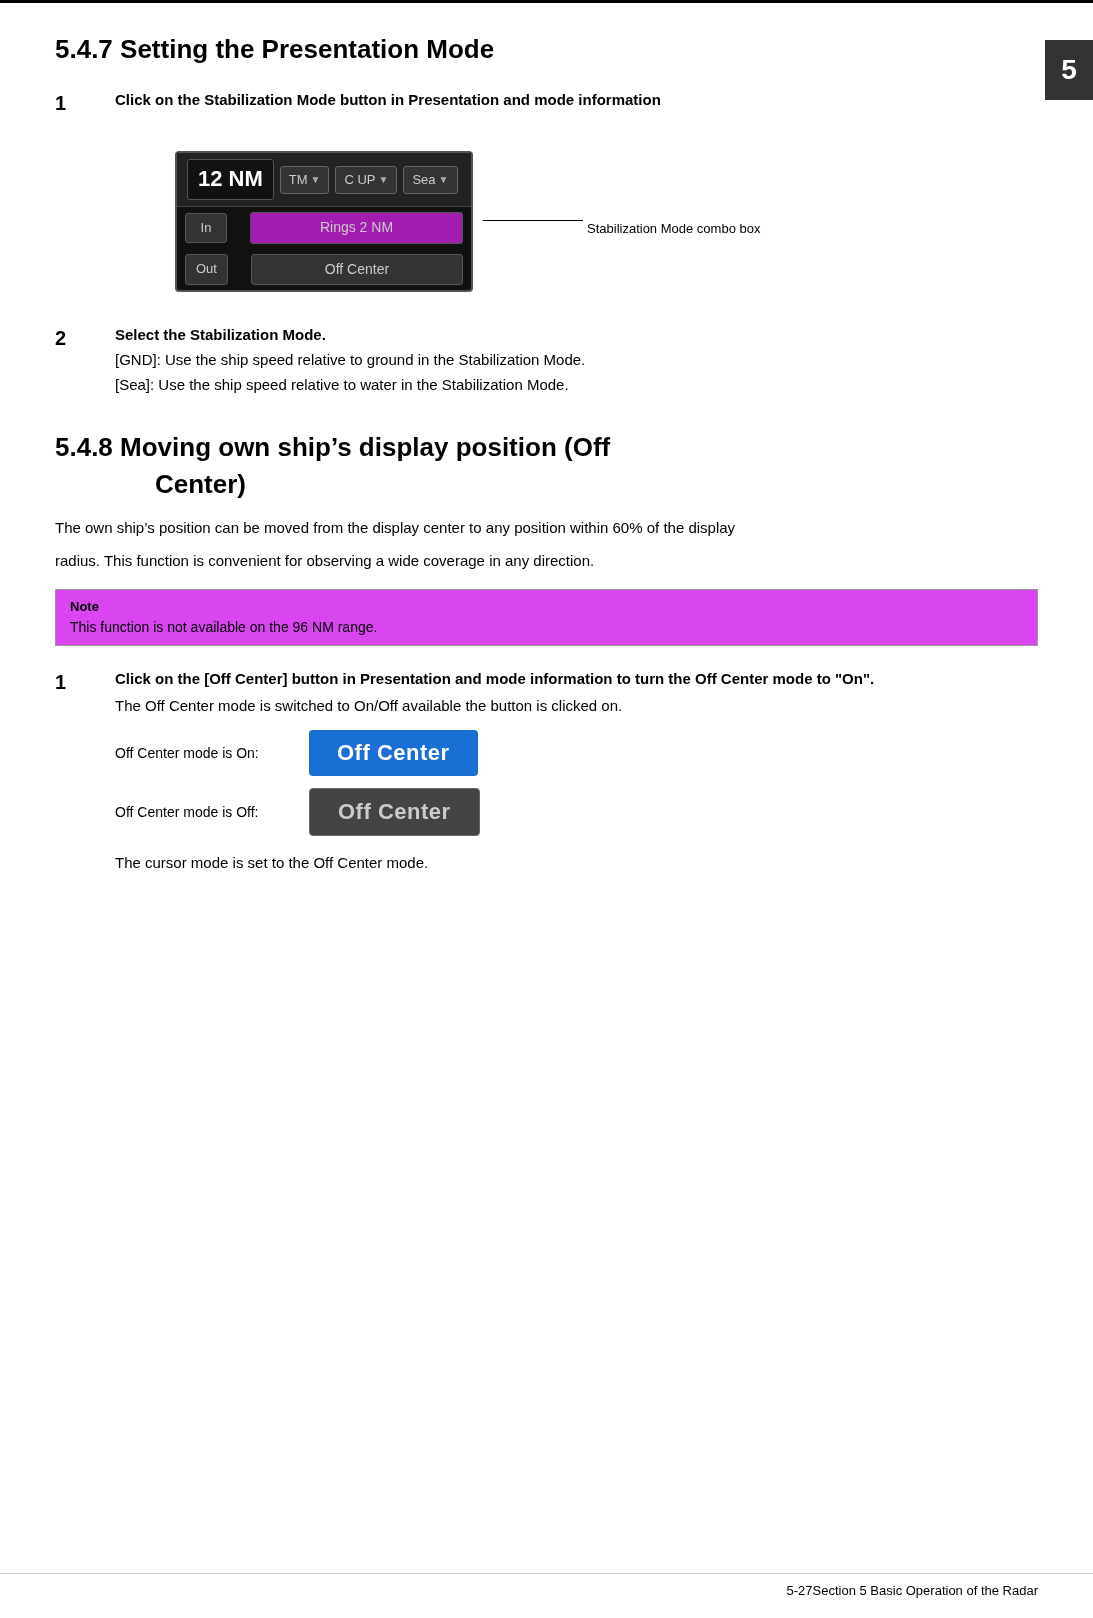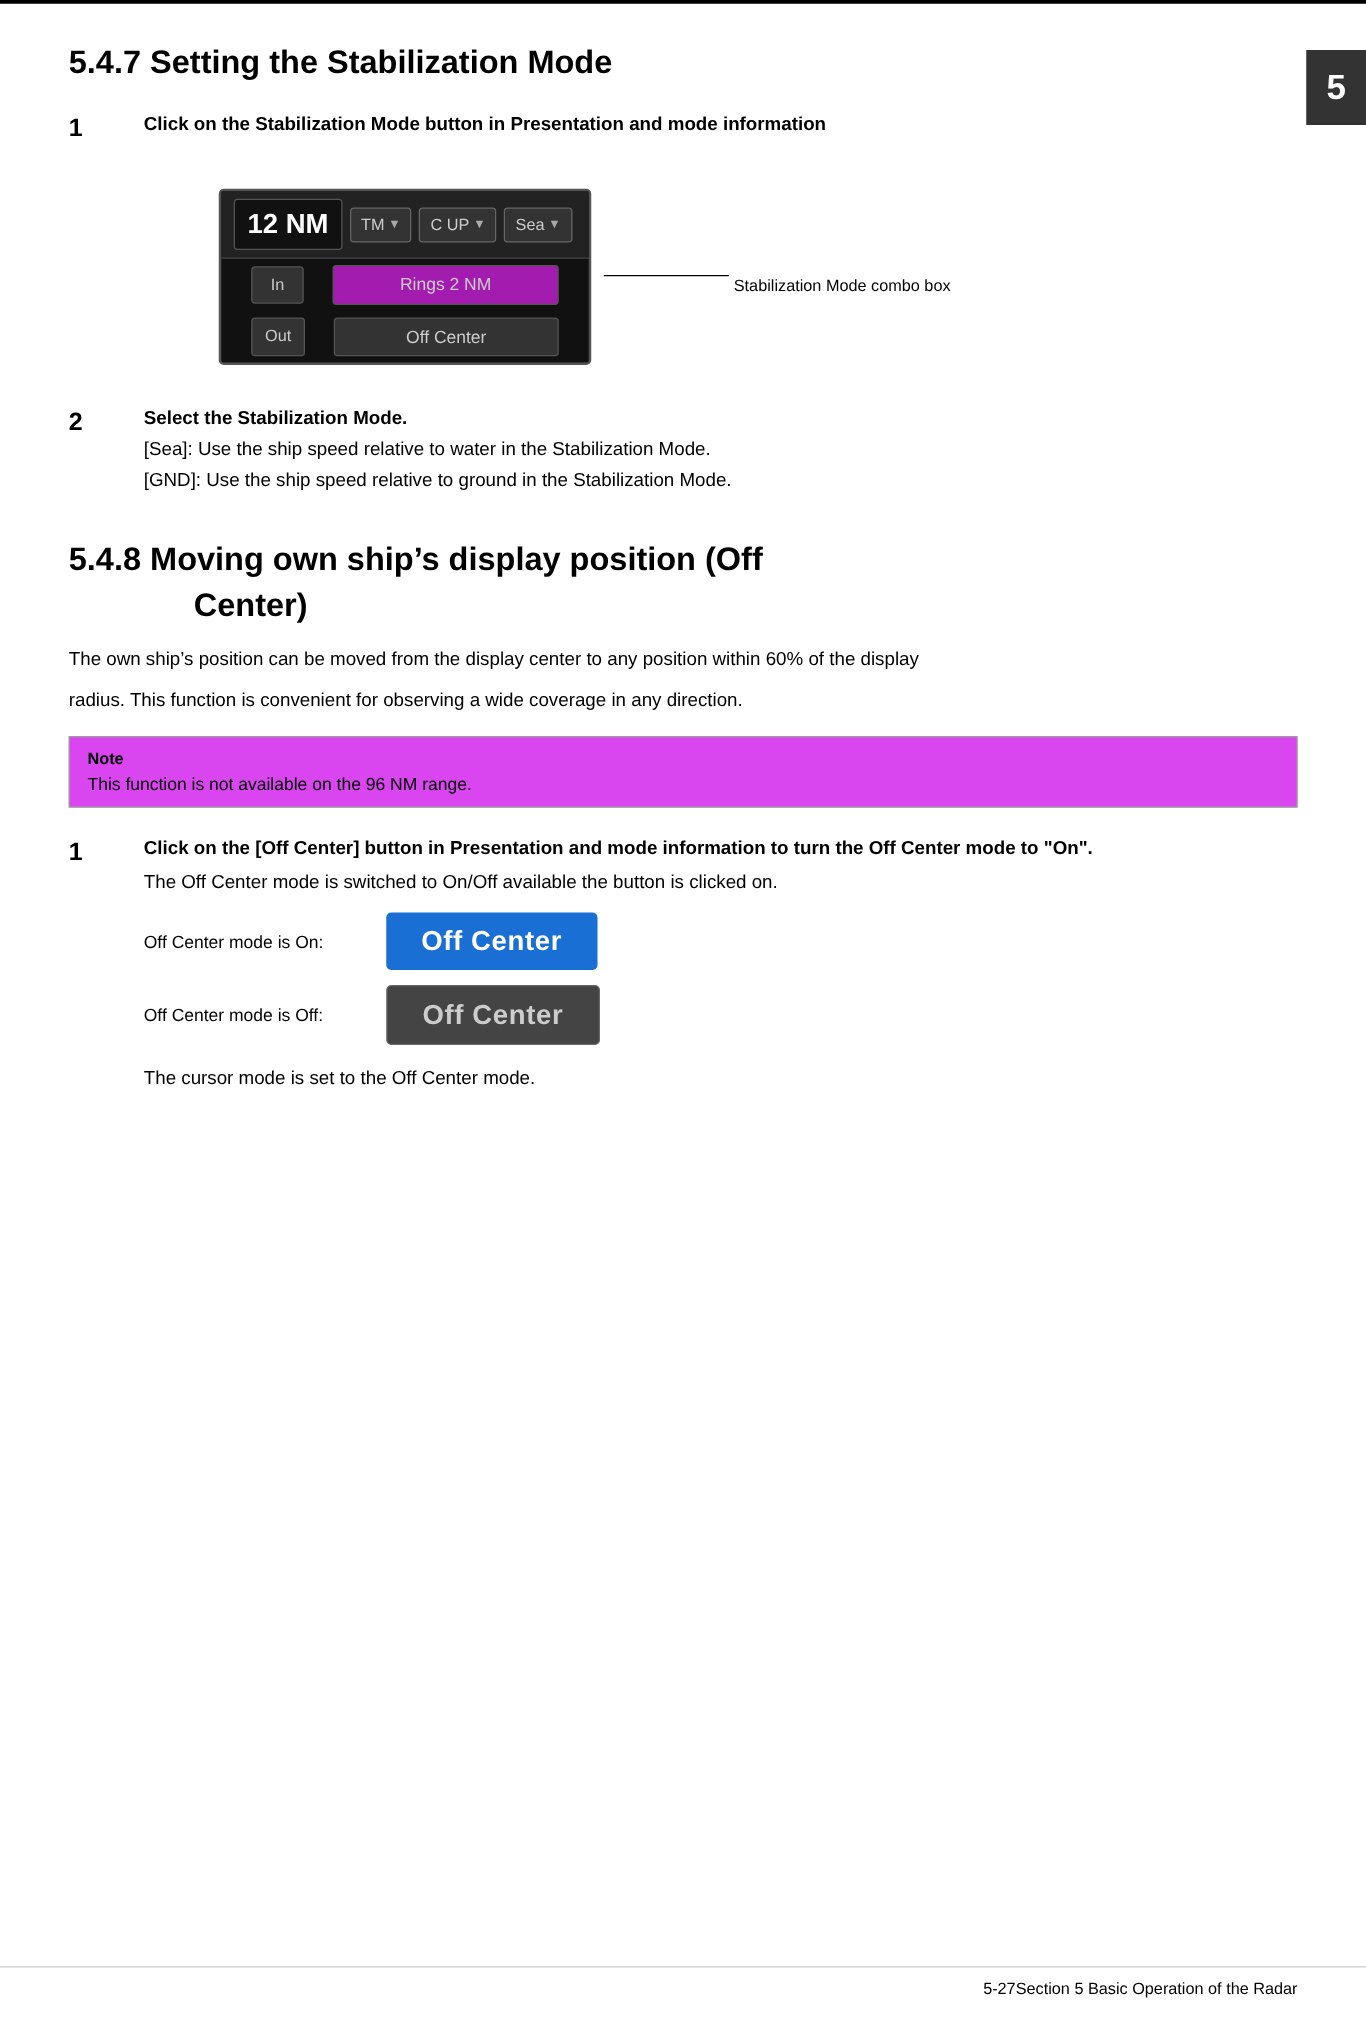--- a/index.html
+++ b/index.html
@@ -103,21 +103,21 @@
       align-items: center;
       gap: 3px;
     }
     .radar-btn .arrow {
       font-size: 10px;
       color: #aaa;
     }
     .radar-row {
       display: flex;
       align-items: center;
-      padding: 5px 24px;
+      padding: 5px 8px;
       gap: 23px;
     }
     .radar-side-btn {
       background: #333;
       color: #ccc;
       font-size: 13px;
       padding: 5px 10px;
       border: 1px solid #555;
       border-radius: 3px;
       min-width: 42px;
@@ -248,21 +248,21 @@
 <body>
 
 <div class="top-border"></div>
 
 <div class="section-badge">
   <span>5</span>
 </div>
 
 <div class="content">
 
-  <h2 class="section-heading">5.4.7   Setting the Stabilization Mode</h2>
+  <h2 class="section-heading">5.4.7   Setting the Presentation Mode</h2>
 
   <div class="step">
     <div class="step-number">1</div>
     <div class="step-content">
       <p class="bold-instruction">Click on the Stabilization Mode button in Presentation and mode information</p>
     </div>
   </div>
 
   <div class="radar-annotation-row">
     <div class="radar-ui-box">
@@ -297,22 +297,22 @@
     <div class="annotation-side">
       <span class="anno-line-h"></span>
       <span class="anno-text">Stabilization Mode combo box</span>
     </div>
   </div>
 
   <div class="step" style="margin-top:10px;">
     <div class="step-number">2</div>
     <div class="step-content">
       <p class="bold-instruction">Select the Stabilization Mode.</p>
+      <p>[GND]: Use the ship speed relative to ground in the Stabilization Mode.</p>
       <p>[Sea]: Use the ship speed relative to water in the Stabilization Mode.</p>
-      <p>[GND]: Use the ship speed relative to ground in the Stabilization Mode.</p>
     </div>
   </div>
 
   <h2 class="section-heading-2">
     <span>5.4.8   Moving own ship’s display position (Off</span><br>
     <span style="padding-left:100px;">Center)</span>
   </h2>
 
   <p class="body-text">The own ship’s position can be moved from the display center to any position within 60% of the display</p>
   <p class="body-text">radius. This function is convenient for observing a wide coverage in any direction.</p>

